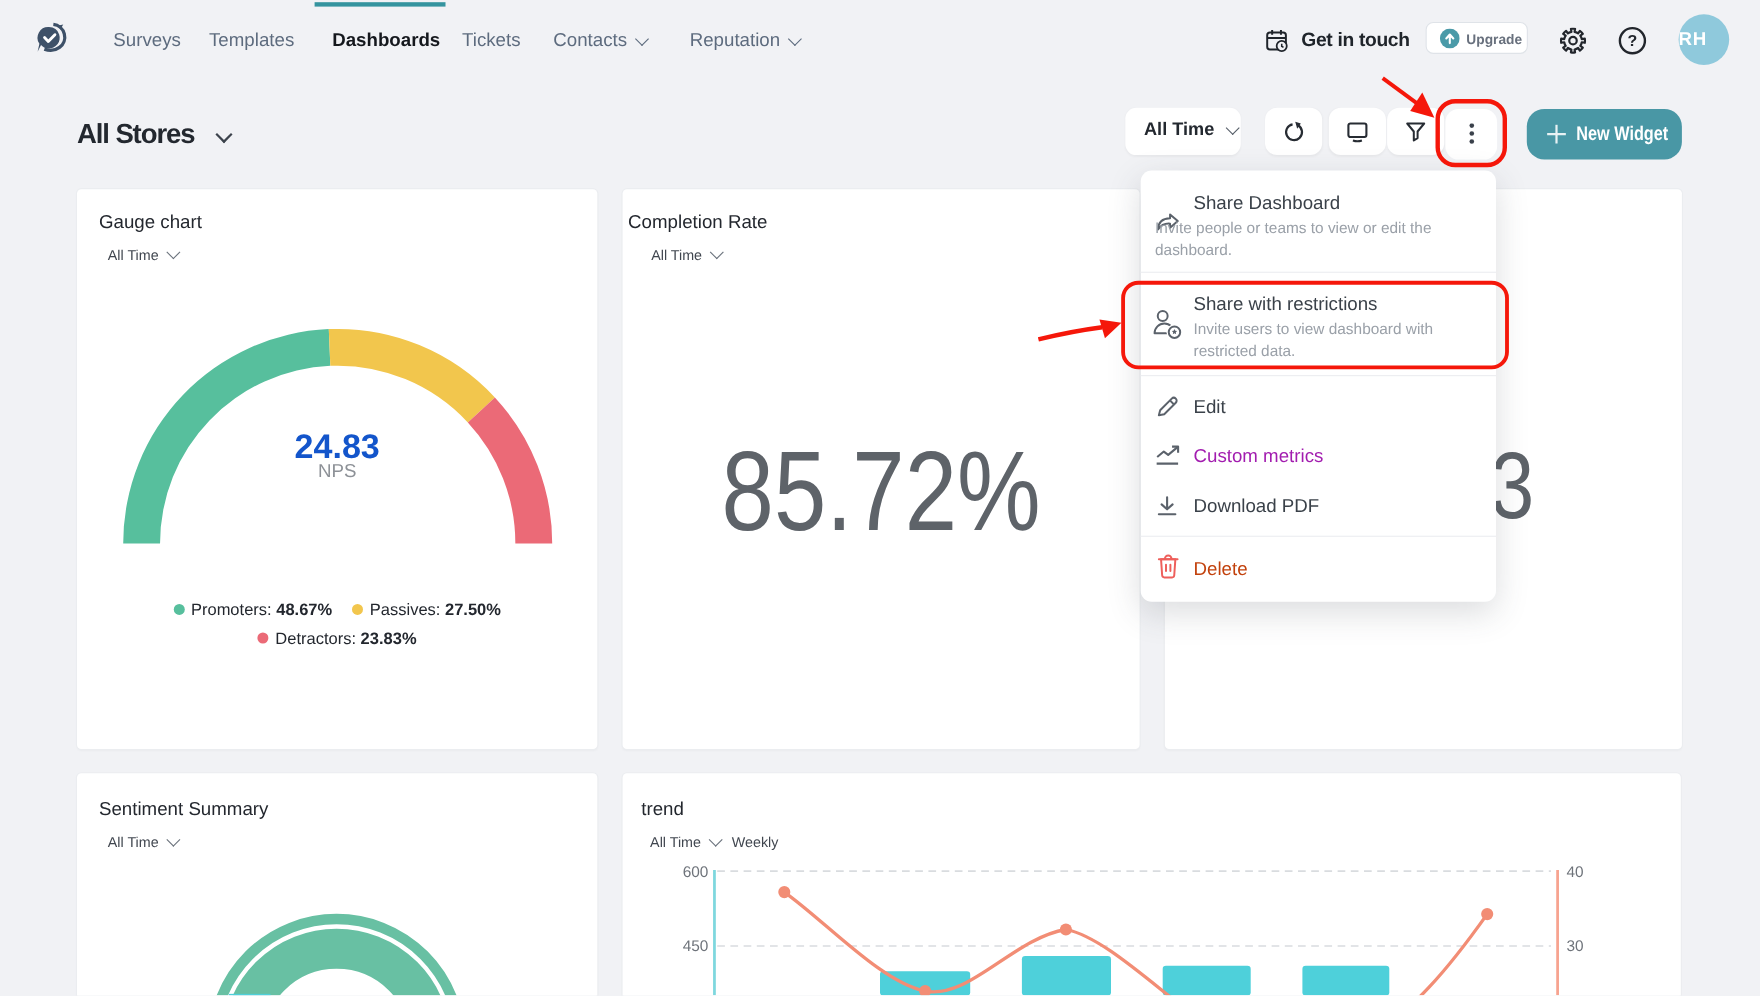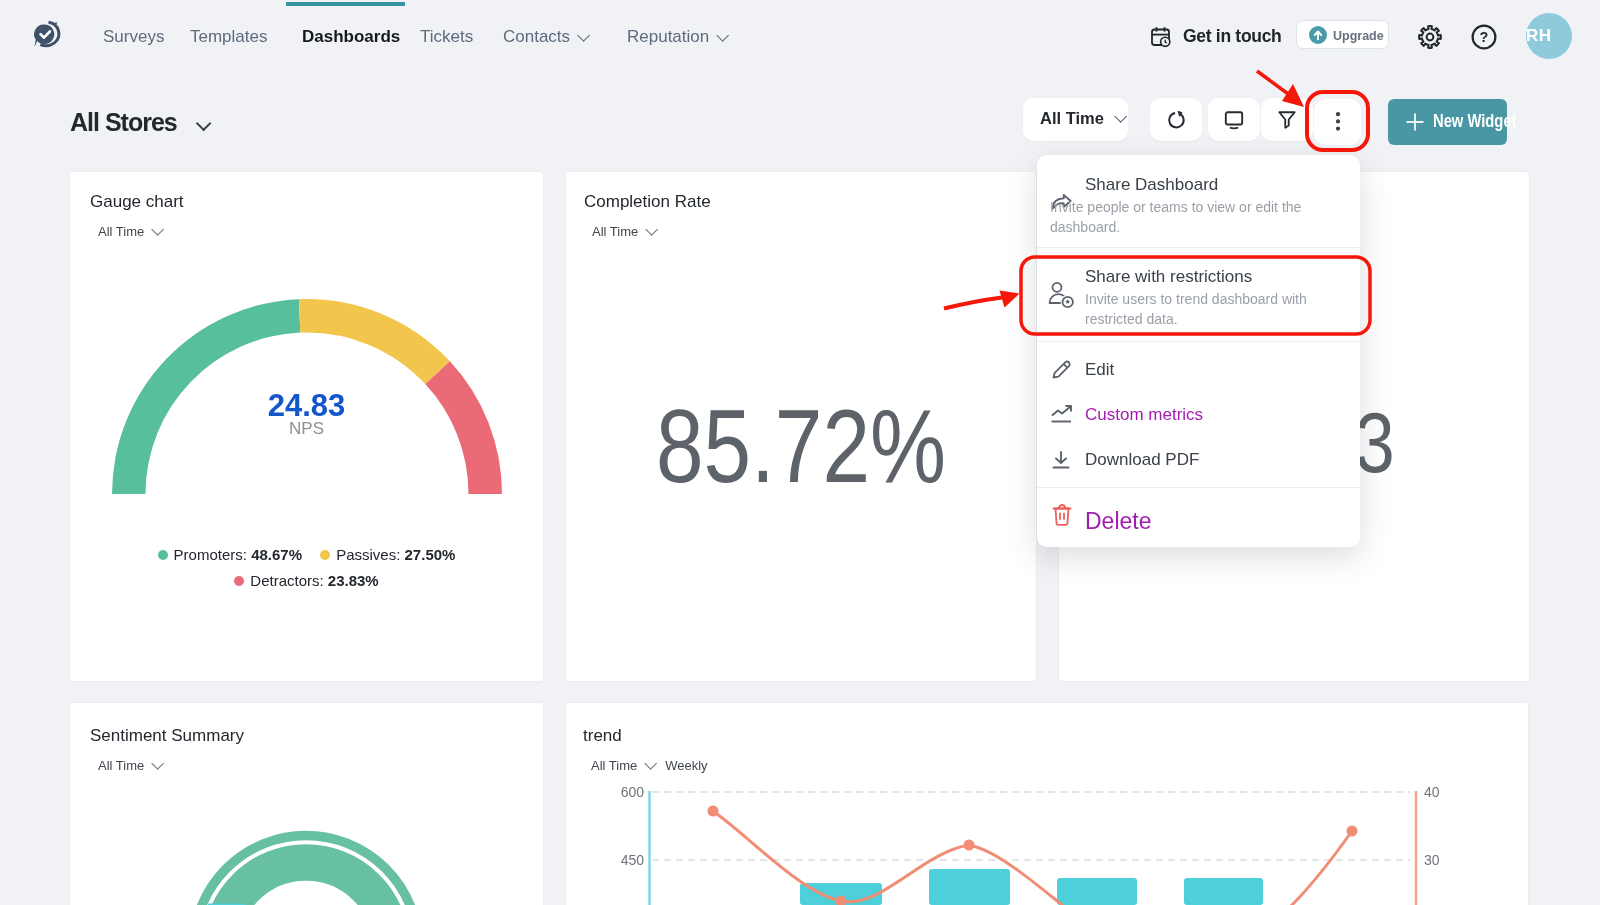--- a/index.html
+++ b/index.html
@@ -92,21 +92,21 @@
     <path d="M2.5 2.5 h17 l-6.6 8 v6.6 l-3.8 2.4 v-9 z"></path>
   </svg>
 </div>
 <div class="abs" style="left:1314px; top:99px; width:47px; height:46px; background:#fff; border-radius:12px;">
   <svg class="abs" style="left:18.5px; top:12.5px;" width="10" height="21" viewBox="0 0 10 21">
     <circle cx="5" cy="2.2" r="2.1" fill="#3a414b"></circle>
       <circle cx="5" cy="9.4" r="2.1" fill="#3a414b"></circle>
       <circle cx="5" cy="16.6" r="2.1" fill="#3a414b"></circle>
   </svg>
 </div>
-<div class="abs" style="left:1388px; top:99px; width:119px; height:46px; background:#4997a5; border-radius:6px; color:#fff;">
+<div class="abs" style="left:1388px; top:99px; width:141px; height:46px; background:#4997a5; border-radius:16px; color:#fff;">
   <svg class="abs" style="left:18px; top:14px;" width="18" height="18" viewBox="0 0 18 18" stroke="#e8f2f4" stroke-width="2">
       <path d="M9 0.5v17M0.5 9h17"></path>
     </svg>
   <span class="abs" style="left:45px; top:12px; font-size:18px; font-weight:bold; white-space:nowrap; transform:scaleX(0.82); transform-origin:left;">New Widget</span>
 </div>
 
 <div class="card" style="left:70px; top:172px; width:473px; height:509px;"></div>
 <div class="card" style="left:566px; top:172px; width:470px; height:509px;"></div>
 <div class="card" style="left:1059px; top:172px; width:470px; height:509px;"></div>
 
@@ -125,21 +125,21 @@
 <div class="abs" style="left:70px; top:388px; width:473px; text-align:center; font-size:31px; font-weight:bold; color:#1355cb;">24.83</div>
 <div class="abs" style="left:70px; top:419px; width:473px; text-align:center; font-size:17px; color:#8d9197;">NPS</div>
 <div class="abs" style="left:70px; top:546px; width:473px; text-align:center; font-size:15px; color:#23272e;">
   <span style="display:inline-block;width:10px;height:10px;border-radius:50%;background:#57bf9d;margin-right:6px;"></span>Promoters: <b>48.67%</b>
   <span style="display:inline-block;width:10px;height:10px;border-radius:50%;background:#f2c64d;margin-left:14px;margin-right:6px;"></span>Passives: <b>27.50%</b>
 </div>
 <div class="abs" style="left:70px; top:572px; width:473px; text-align:center; font-size:15px; color:#23272e;">
   <span style="display:inline-block;width:10px;height:10px;border-radius:50%;background:#eb6a77;margin-right:6px;"></span>Detractors: <b>23.83%</b>
 </div>
 
-<div class="ctitle" style="left:584px; top:192px;">Completion Rate</div>
+<div class="ctitle" style="left:571px; top:192px;">Completion Rate</div>
 <div class="ctime" style="left:592px; top:224px;">All Time<span class="chev"></span></div>
 <div class="abs" style="left:566px; top:388px; width:470px; text-align:center; font-size:103px; color:#5e6369; transform:scaleX(0.83);">85.72%</div>
 
 <div class="abs" style="left:1355px; top:393px; font-size:86px; color:#5e6369; transform:scaleX(0.83); transform-origin:left;">3</div>
 
 <div class="ctitle" style="left:90px; top:726px;">Sentiment Summary</div>
 <div class="ctime" style="left:98px; top:758px;">All Time<span class="chev"></span></div>
 <div class="abs" id="donut" style="left:70px; top:790px; width:473px; height:115px; overflow:hidden;">
   <svg width="473" height="115" viewBox="0 0 473 115">
     <circle cx="236" cy="158" r="112.5" fill="none" stroke="#68c0a3" stroke-width="9.5"></circle>
@@ -184,21 +184,21 @@
 <div class="abs" style="z-index:21; left:1048px; top:280px;">
   <svg width="28" height="30" viewBox="0 0 28 30" fill="none" stroke="#5b626b" stroke-width="1.8">
     <path d="M1.6 23 a8.9 8.9 0 0 1 17.8 0 z" stroke-linejoin="round"></path>
     <circle cx="9" cy="7.3" r="4.5"></circle>
     <circle cx="19.7" cy="22" r="7.2" fill="#ffffff" stroke="none"></circle>
     <circle cx="19.7" cy="22" r="5.2"></circle>
     <path d="M19.7 19.2 l0.75 1.5 1.65 0.25 -1.2 1.2 0.3 1.65 -1.5-0.8 -1.5 0.8 0.3-1.65 -1.2-1.2 1.65-0.25 z" fill="#5b626b" stroke="none"></path>
   </svg>
 </div>
 <div class="abs" style="z-index:21; left:1085px; top:267px; font-size:17px; color:#3a4149;">Share with restrictions</div>
-<div class="abs" style="z-index:21; left:1085px; top:289px; font-size:14px; line-height:20px; color:#9aa0a8; width:250px;">Invite users to trend dashboard with restricted data.</div>
+<div class="abs" style="z-index:21; left:1085px; top:289px; font-size:14px; line-height:20px; color:#9aa0a8; width:250px;">Invite users to view dashboard with restricted data.</div>
 <div class="abs" style="z-index:21; left:1037px; top:341px; width:323px; height:1px; background:#ecedf0;"></div>
 <div class="abs" style="z-index:21; left:1051px; top:359px;">
   <svg width="21" height="21" viewBox="0 0 21 21" fill="none" stroke="#5b626b" stroke-width="1.8" stroke-linejoin="round">
     <path d="M2.5 18.5 l1.2-4.6 L14.2 3.4 a2.6 2.6 0 0 1 3.7 3.7 L7.4 17.6 2.5 18.5 z"></path>
     <path d="M12.6 5 l3.7 3.7"></path>
   </svg>
 </div>
 <div class="abs" style="z-index:21; left:1085px; top:360px; font-size:17px; color:#3a4149;">Edit</div>
 <div class="abs" style="z-index:21; left:1050px; top:404px;">
   <svg width="25" height="20" viewBox="0 0 25 20" fill="none" stroke="#5b626b" stroke-width="1.9">
@@ -218,21 +218,21 @@
 <div class="abs" style="z-index:21; left:1037px; top:487px; width:323px; height:1px; background:#ecedf0;"></div>
 <div class="abs" style="z-index:21; left:1052px; top:503px;">
   <svg width="20" height="24" viewBox="0 0 20 24" fill="none" stroke="#ee5f5b" stroke-width="1.8" stroke-linecap="round">
     <path d="M3.5 5.5 h13 l-1 14.5 a2 2 0 0 1 -2 1.9 h-7 a2 2 0 0 1 -2-1.9 z" stroke-linejoin="round"></path>
     <path d="M1.5 5.5 h17"></path>
     <path d="M7 5 a3 3 0 0 1 6 0"></path>
     <line x1="8" y1="10.5" x2="8" y2="16"></line>
     <line x1="12" y1="10.5" x2="12" y2="16"></line>
   </svg>
 </div>
-<div class="abs" style="z-index:21; left:1085px; top:508px; font-size:23px; color:#a21caf;">Delete</div>
+<div class="abs" style="z-index:21; left:1085px; top:508px; font-size:17px; color:#c2410c;">Delete</div>
 
 <svg class="abs" style="left:0; top:0; z-index:30;" width="1600" height="905" viewBox="0 0 1600 905" pointer-events="none">
   <rect x="1307" y="92" width="61" height="58" rx="16" fill="none" stroke="#f5170a" stroke-width="4"></rect>
   <line x1="1257" y1="71" x2="1291" y2="96" stroke="#f5170a" stroke-width="3.5"></line>
   <path d="M1304 107 L1282 101 1293 84 z" fill="#f5170a"></path>
   <rect x="1021" y="257" width="349" height="77" rx="14" fill="none" stroke="#f5170a" stroke-width="3.5"></rect>
   <path d="M944 308.5 Q975 301 1002 297.5" fill="none" stroke="#f5170a" stroke-width="4"></path>
   <path d="M1019.5 293.5 L999.5 290.5 L1004.5 307.5 z" fill="#f5170a"></path>
 </svg>
 

